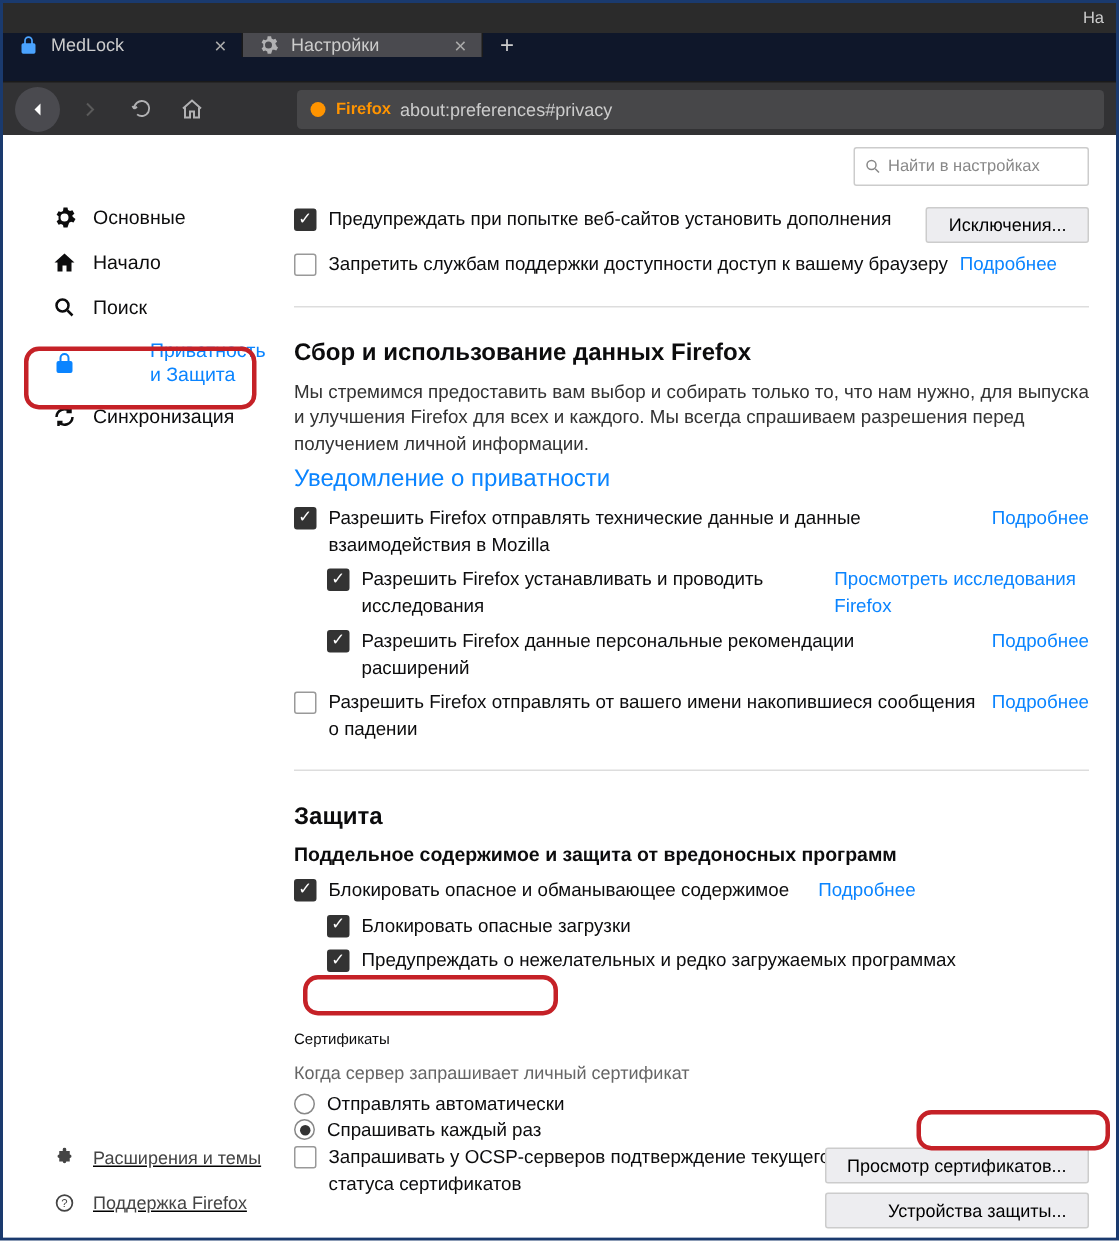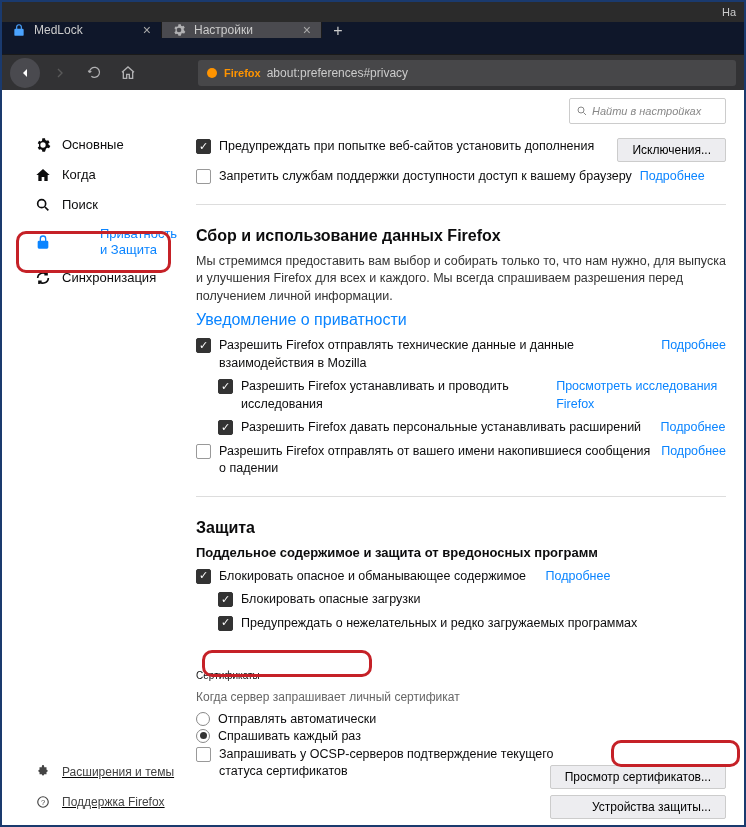--- a/index.html
+++ b/index.html
@@ -26,21 +26,21 @@
 .sidebar { width: 190px; padding: 40px 0 0 0; }
 .side-item { display: flex; align-items: center; gap: 10px; padding: 6px 16px 6px 32px; font-size: 13px; color: #0c0c0d; cursor: pointer; position: relative; }
 .side-item.active { color: #0a84ff; gap: 48px; }
 .side-item .icon { width: 18px; height: 18px; display: flex; align-items: center; justify-content: center; flex-shrink: 0; }
 .side-item .label { line-height: 1.2; }
 
 .side-footer { position: absolute; bottom: 8px; left: 0; width: 190px; text-decoration: underline; }
 .side-footer .side-item { font-size: 12px; color: #444; }
 
 .main { flex: 1; padding: 8px 18px 12px 4px; overflow-y: auto; color: #0c0c0d; }
-.search-wrap { display: flex; justify-content: flex-end; margin-bottom: 14px; font-style: italic; }
+.search-wrap { display: flex; justify-content: flex-end; margin-bottom: 14px; }
 .search-box { width: 157px; height: 26px; border: 1px solid #ccc; border-radius: 2px; display: flex; align-items: center; padding: 0 6px; gap: 4px; font-size: 11px; color: #888; }
 
 .row { display: flex; align-items: flex-start; gap: 8px; margin-bottom: 6px; font-size: 12.5px; line-height: 1.4; }
 .row.indent { margin-left: 22px; }
 .checkbox { width: 15px; height: 15px; border: 1px solid #999; border-radius: 2px; flex-shrink: 0; display: flex; align-items: center; justify-content: center; background: #fff; margin-top: 1px; }
 .checkbox.checked { background: #333; border-color: #333; color: #fff; font-size: 11px; }
 .link { color: #0a84ff; cursor: pointer; }
 .btn { background: #ededf0; border: 1px solid #ccc; padding: 4px 14px; font-size: 12px; border-radius: 2px; cursor: pointer; white-space: nowrap; text-align: right; }
 .btn-right { margin-left: auto; }
 
@@ -131,21 +131,21 @@
           </svg>
         </span>
       <span class="label">Основные</span>
     </div>
     <div class="side-item">
       <span class="icon">
           <svg width="16" height="16" viewBox="0 0 24 24">
             <path fill="#0c0c0d" d="M12 3l10 9h-3v9h-5v-6h-4v6H5v-9H2z"></path>
           </svg>
         </span>
-      <span class="label">Когда</span>
+      <span class="label">Начало</span>
     </div>
     <div class="side-item">
       <span class="icon">
           <svg width="16" height="16" viewBox="0 0 24 24">
             <circle cx="10" cy="10" r="6" fill="none" stroke="#0c0c0d" stroke-width="2.5"></circle>
             <path stroke="#0c0c0d" stroke-width="2.5" d="M15 15l5 5"></path>
           </svg>
         </span>
       <span class="label">Поиск</span>
     </div>
@@ -220,21 +220,21 @@
       <span>Разрешить Firefox отправлять технические данные и данные взаимодействия в Mozilla</span>&nbsp;
       <span class="link">Подробнее</span>
     </div>
     <div class="row indent">
       <div class="checkbox checked">✓</div>
       <span>Разрешить Firefox устанавливать и проводить исследования</span>&nbsp;
       <span class="link">Просмотреть исследования Firefox</span>
     </div>
     <div class="row indent">
       <div class="checkbox checked">✓</div>
-      <span>Разрешить Firefox давать персональные устанавливать расширений</span>&nbsp;
+      <span>Разрешить Firefox данные персональные рекомендации расширений</span>&nbsp;
       <span class="link">Подробнее</span>
     </div>
     <div class="row">
       <div class="checkbox"></div>
       <span>Разрешить Firefox отправлять от вашего имени накопившиеся сообщения о падении</span>
       <span class="link btn-right">Подробнее</span>
     </div>
 
     <hr class="hr">
 

